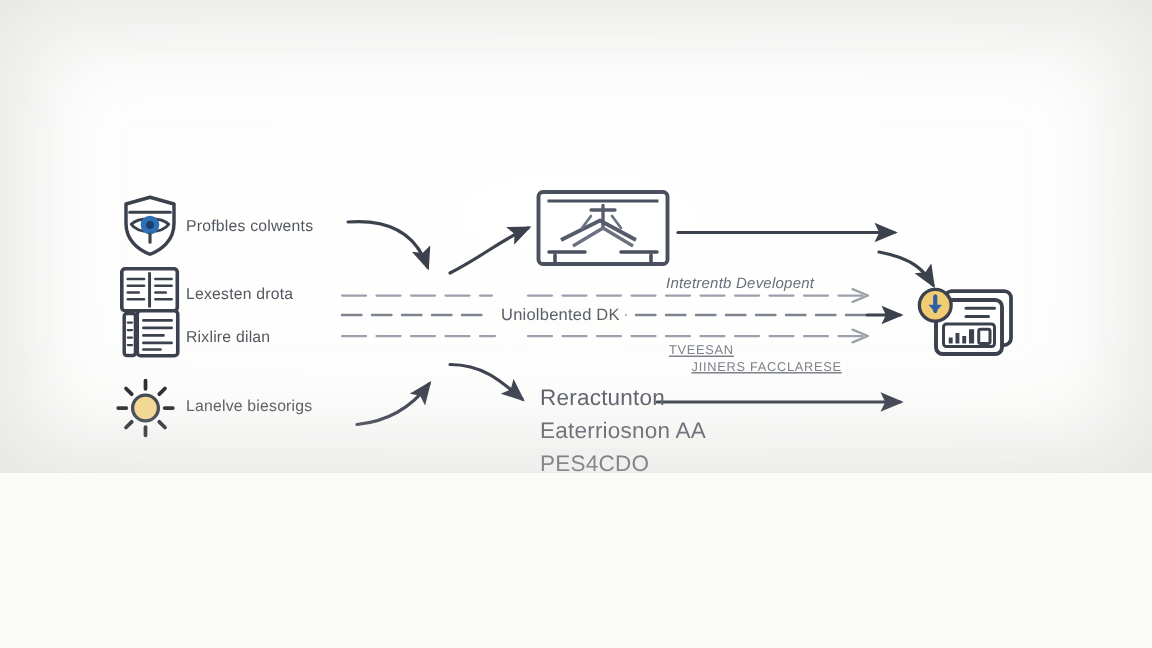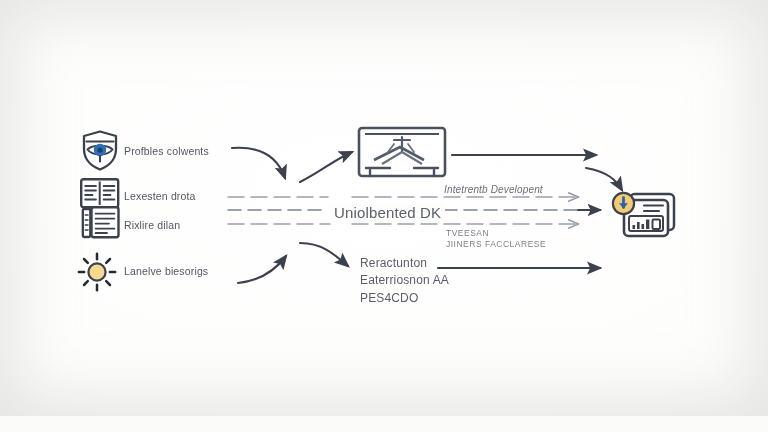--- a/index.html
+++ b/index.html
@@ -6,21 +6,21 @@
   html,body{margin:0;padding:0;}
   body{
     width:768px;height:432px;
     background:#fbfbfa;
     font-family:"Liberation Sans", sans-serif;
     overflow:hidden;
     position:relative;
   }
   #diagram-root{
     position:absolute;inset:0;
-    width:768px;height:416px;
+    width:768px;height:315px;
     background:
       radial-gradient(ellipse 120% 100% at 50% 45%, #ffffff 0%, #fdfdfc 55%, #f4f4f2 100%);
   }
   
   #paper-vignette{
     position:absolute;inset:0;
     pointer-events:none;
     box-shadow:inset 0 0 58px 16px rgba(214,214,210,0.55);
   }
   #svg-layer{position:absolute;left:0;top:0;width:768px;height:432px;}
@@ -28,24 +28,24 @@
   .lbl{
     position:absolute;
     color:#585c66;
     font-size:10.5px;
     letter-spacing:0.15px;
     white-space:nowrap;
     line-height:1.22;
     font-family:"Liberation Sans", sans-serif;
   }
   .lbl-left{color:#53575f;font-size:10.5px;}
-  .lbl-mid{color:#5c606a;font-size:15px;text-align:center;}
+  .lbl-mid{color:#5c606a;font-size:11px;text-align:center;}
   .lbl-italic{font-style:italic;color:#6a6e78;font-size:10px;}
-  .lbl-caps{color:#7c808a;font-size:8.5px;letter-spacing:0.5px;}
-  .lbl-multi{color:#5a5e68;font-size:12px;line-height:1.45;white-space:pre-line;}
+  .lbl-caps{color:#7c808a;font-size:8.5px;letter-spacing:0.5px;text-decoration:underline;}
+  .lbl-multi{color:#5a5e68;font-size:15px;line-height:1.45;white-space:pre-line;}
   .ico{position:absolute;}
 </style>
 </head>
 <body>
 
 <div id="diagram-root">
 
   <svg id="svg-layer" viewBox="0 0 768 432" xmlns="http://www.w3.org/2000/svg">
     <defs>
       <marker id="ah-dark" markerWidth="9" markerHeight="9" refX="6.2" refY="3.1" orient="auto" markerUnits="strokeWidth">
@@ -179,20 +179,20 @@
   <div class="lbl lbl-left" style="left:124px;top:219px;">Rixlire dilan</div>
 
   <div class="lbl lbl-left" style="left:124px;top:265px;">Lanelve biesorigs</div>
 
   <div class="lbl lbl-mid" style="left:330px;top:204px;background:#fdfdfc;padding:0 4px;">Uniolbented DK</div>
 
   <div class="lbl lbl-italic" style="left:444px;top:184px;">Intetrentb Developent</div>
 
   <div class="lbl lbl-caps" style="left:446px;top:228px;">TVEESAN</div>
 
-  <div class="lbl lbl-caps" style="left:446px;top:239px;">JIINERS FACCLARESE</div>
+  <div class="lbl lbl-caps" style="left:461px;top:239px;">JIINERS FACCLARESE</div>
 
   <div class="lbl lbl-multi" style="left:360px;top:255px;">Reractunton
 Eaterriosnon AA
 PES4CDO</div>
 
   <div id="paper-vignette"></div>
 </div>
 
 </body></html>

